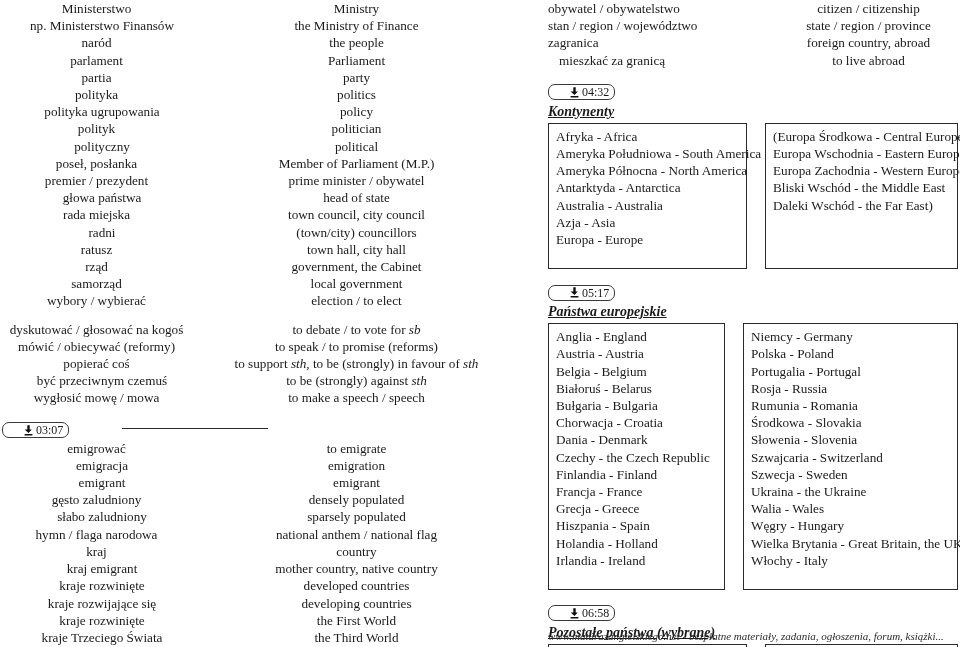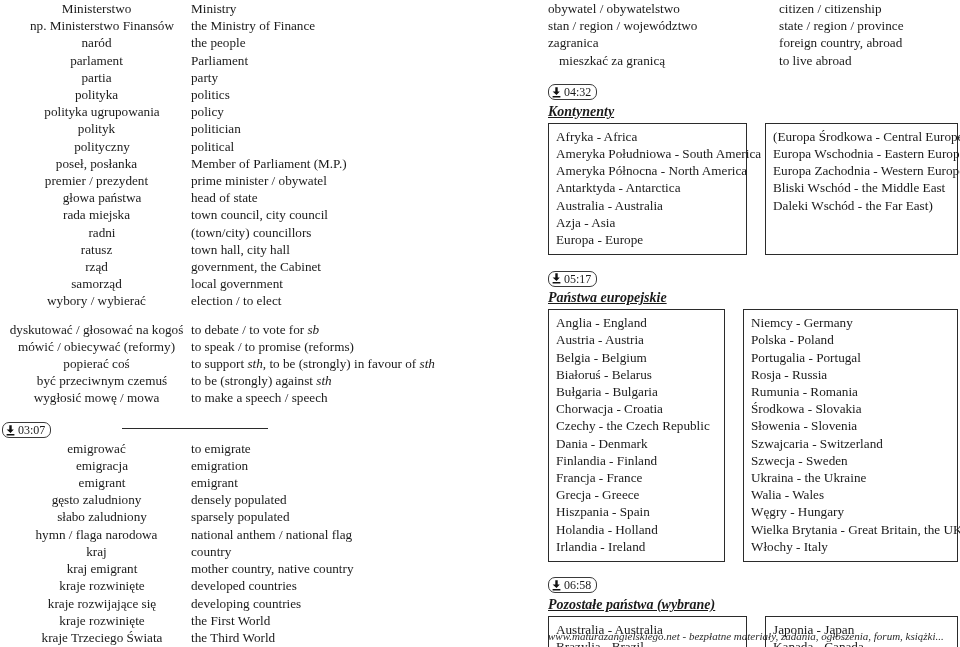--- a/index.html
+++ b/index.html
@@ -37,41 +37,41 @@
     font-size: 13.2px;
     line-height: 17.2px;
   }
   .gloss td {
     padding: 0;
     vertical-align: top;
     white-space: nowrap;
   }
   .col-left  .gloss td.term  { width: 178px; text-align: center; }
   .col-right .gloss td.term  { width: 220px; }
-  .gloss td.trans { width: auto; }
+  .gloss td.trans { width: auto; text-align: center; }
   .gloss tr.sub td.term { padding-left: 11px; }
 
   .it { font-style: italic; }
 
   
   .gap { height: 11px; }
 
   
   .badge-row {
     position: relative;
     height: 20px;
     margin-top: 2px;
   }
   .badge {
     display: inline-flex;
     align-items: center;
     gap: 3px;
     border: 1px solid #3a3a3a;
     border-radius: 7px;
-    padding: 0px 5px 0px 3px;
+    padding: 0px 5px 0px 21px;
     font-size: 12px;
     line-height: 14px;
     background: #fff;
     height: 14px;
     vertical-align: middle;
   }
   .badge .dl-icon {
     display: inline-block;
     width: 9px;
     height: 11px;
@@ -102,21 +102,21 @@
   }
 
   
   .boxes {
     display: flex;
     gap: 18px;
     align-items: stretch;
   }
   .box {
     border: 1.3px solid #2b2b2b;
-    padding: 4px 6px 6px 7px;
+    padding: 4px 6px 20px 7px;
     box-sizing: border-box;
     font-size: 13.2px;
     line-height: 17.2px;
   }
   .box .row { white-space: nowrap; }
   .boxes.continents .box { width: 199px; }
   .boxes.continents .box:last-child { width: 193px; }
   .boxes.europe .box { width: 199px; }
   .boxes.europe .box:last-child { width: 215px; }
   .boxes.others .box { width: 199px; height: 93px; }
@@ -395,22 +395,22 @@
     </div>
     <div class="sec-head">Państwa europejskie</div>
     <div class="boxes europe">
       <div class="box">
         <div class="row">Anglia - England</div>
         <div class="row">Austria - Austria</div>
         <div class="row">Belgia - Belgium</div>
         <div class="row">Białoruś - Belarus</div>
         <div class="row">Bułgaria - Bulgaria</div>
         <div class="row">Chorwacja - Croatia</div>
+        <div class="row">Dania - Denmark</div>
         <div class="row">Czechy - the Czech Republic</div>
-        <div class="row">Dania - Denmark</div>
         <div class="row">Finlandia - Finland</div>
         <div class="row">Francja - France</div>
         <div class="row">Grecja - Greece</div>
         <div class="row">Hiszpania - Spain</div>
         <div class="row">Holandia - Holland</div>
         <div class="row">Irlandia - Ireland</div>
       </div>
       <div class="box">
         <div class="row">Niemcy - Germany</div>
         <div class="row">Polska - Poland</div>

